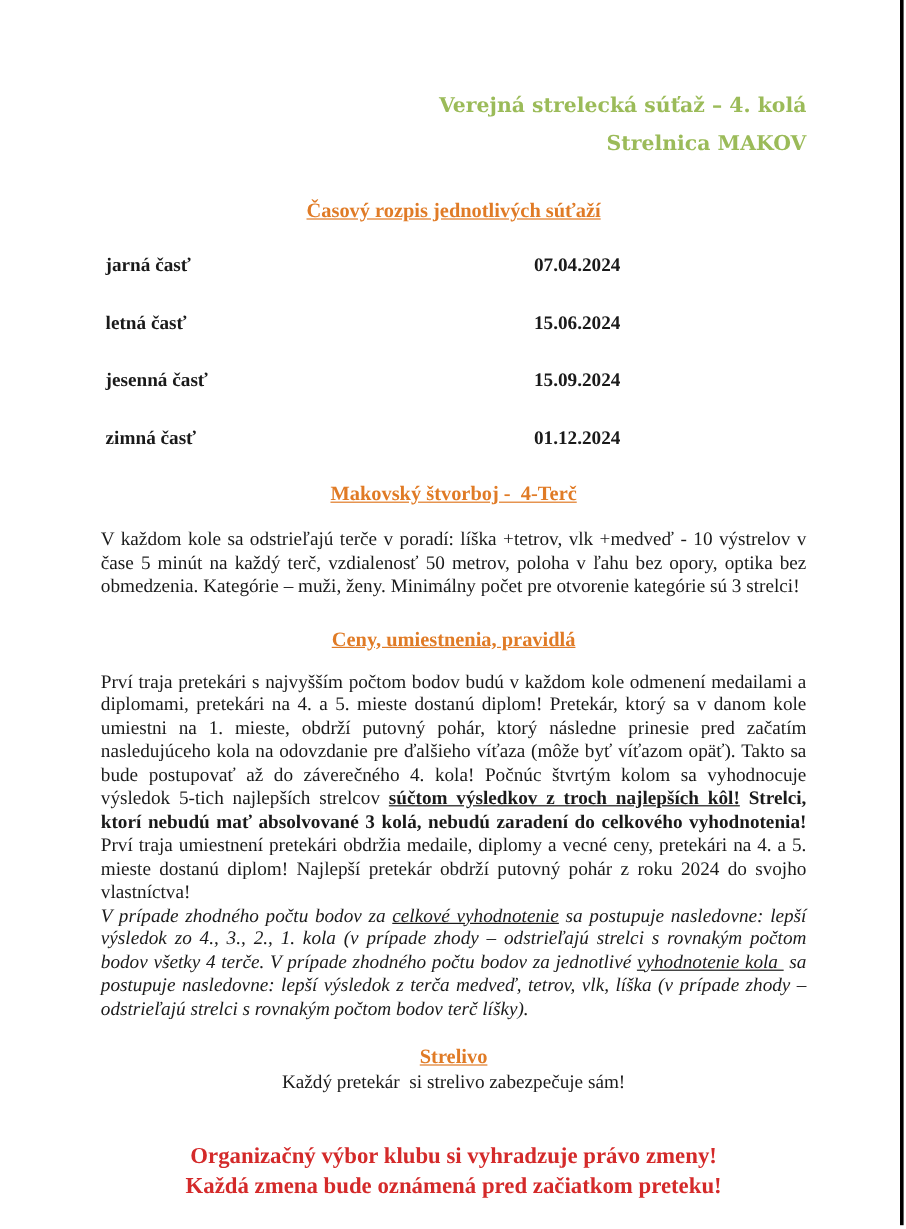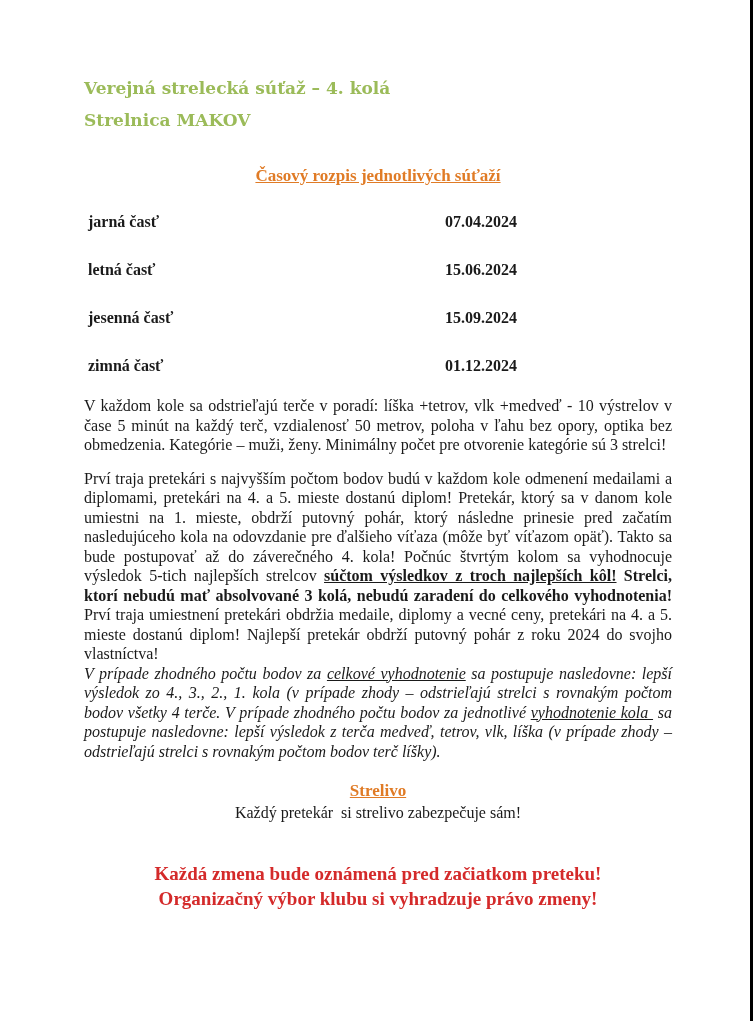--- a/index.html
+++ b/index.html
@@ -19,21 +19,21 @@
   }
   .scan-edge{
     position:absolute;top:0;right:2px;width:3px;height:1021px;
     background:#000;
   }
   .content{
     position:absolute;top:0;left:84px;width:588px;
   }
   .doc-title{
     margin-top:72px;
-    text-align:left;
+    text-align:right;
     font-family:"DejaVu Serif", serif;
     font-weight:bold;
     font-size:17px;
     line-height:32px;
     color:var(--green);
   }
   .h-orange{
     text-align:center;
     font-weight:bold;
     font-size:17px;
@@ -107,30 +107,32 @@
       <div class="schedule-row">
         <span class="label">jesenná časť</span>
         <span class="date">15.09.2024</span>
       </div>
       <div class="schedule-row">
         <span class="label">zimná časť</span>
         <span class="date">01.12.2024</span>
       </div>
     </div>
 
+    <div class="h-orange h-stvorboj">Makovský štvorboj -  4-Terč</div>
 
     <p class="para">V každom kole sa odstrieľajú terče v poradí: líška +tetrov, vlk +medveď - 10 výstrelov v čase 5 minút na každý terč, vzdialenosť 50 metrov, poloha v ľahu bez opory, optika bez obmedzenia. Kategórie – muži, ženy. Minimálny počet pre otvorenie kategórie sú 3 strelci!</p>
 
+    <div class="h-orange h-ceny">Ceny, umiestnenia, pravidlá</div>
 
     <p class="para para-ceny"><span>Prví traja pretekári s najvyšším počtom bodov budú v každom kole odmenení medailami a diplomami, pretekári na 4. a 5. mieste dostanú diplom! Pretekár, ktorý sa v danom kole umiestni na 1. mieste, obdrží putovný pohár, ktorý následne prinesie pred začatím nasledujúceho kola na odovzdanie pre ďalšieho víťaza (môže byť víťazom opäť). Takto sa bude postupovať až do záverečného 4. kola! Počnúc štvrtým kolom sa vyhodnocuje výsledok 5-tich najlepších strelcov </span><span style="font-weight: bold; text-decoration: underline;">súčtom výsledkov z troch najlepších kôl!</span><span style="font-weight: bold;"> Strelci, ktorí nebudú mať absolvované 3 kolá, nebudú zaradení do celkového vyhodnotenia!</span><span> Prví traja umiestnení pretekári obdržia medaile, diplomy a vecné ceny, pretekári na 4. a 5. mieste dostanú diplom! Najlepší pretekár obdrží putovný pohár z roku 2024 do svojho vlastníctva!</span></p>
     <p class="para cont"><span>V prípade zhodného počtu bodov za </span><span style="text-decoration: underline;">celkové vyhodnotenie</span><span> sa postupuje nasledovne: lepší výsledok zo 4., 3., 2., 1. kola (v prípade zhody – odstrieľajú strelci s rovnakým počtom bodov všetky 4 terče. V prípade zhodného počtu bodov za jednotlivé </span><span style="text-decoration: underline;">vyhodnotenie kola&nbsp;</span><span> sa postupuje nasledovne: lepší výsledok z terča medveď, tetrov, vlk, líška (v prípade zhody – odstrieľajú strelci s rovnakým počtom bodov terč líšky).</span></p>
 
     <div class="h-orange h-strelivo">Strelivo</div>
 
     <div class="strelivo-line">Každý pretekár  si strelivo zabezpečuje sám!</div>
 
     <div class="notice">
+      <div>Organizačný výbor klubu si vyhradzuje právo zmeny!</div>
       <div>Každá zmena bude oznámená pred začiatkom preteku!</div>
-      <div>Organizačný výbor klubu si vyhradzuje právo zmeny!</div>
     </div>
 
   </div>
 </div>
 
 </body></html>

